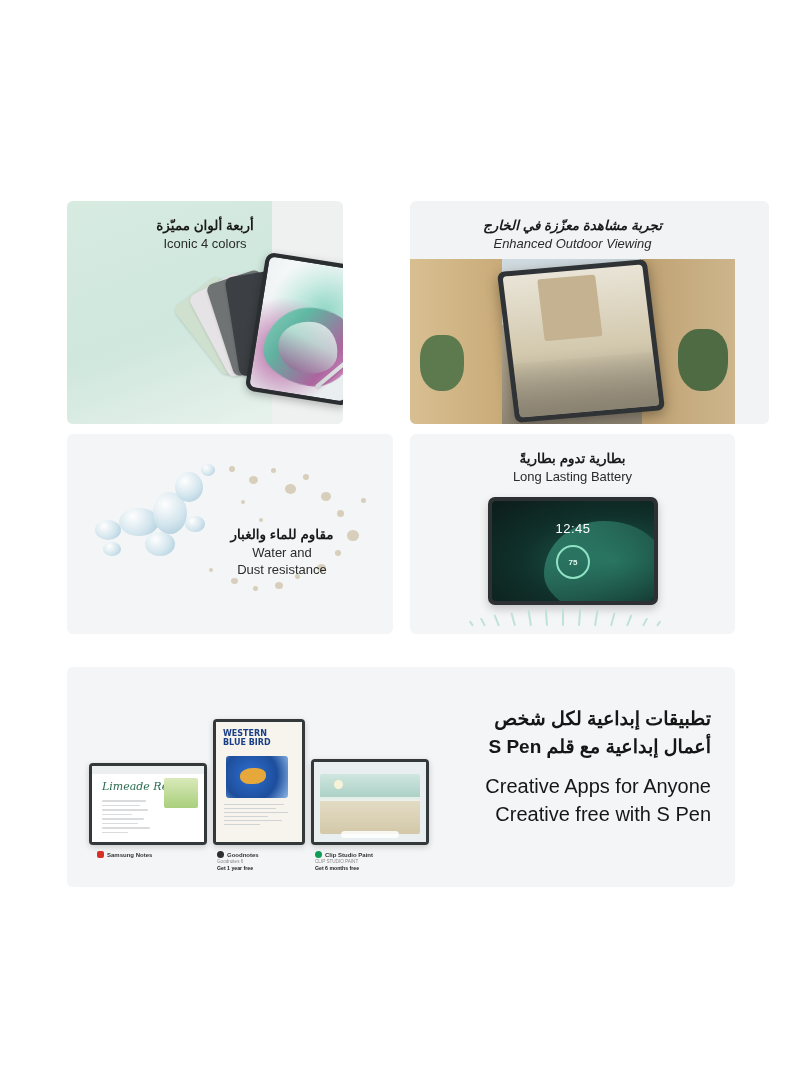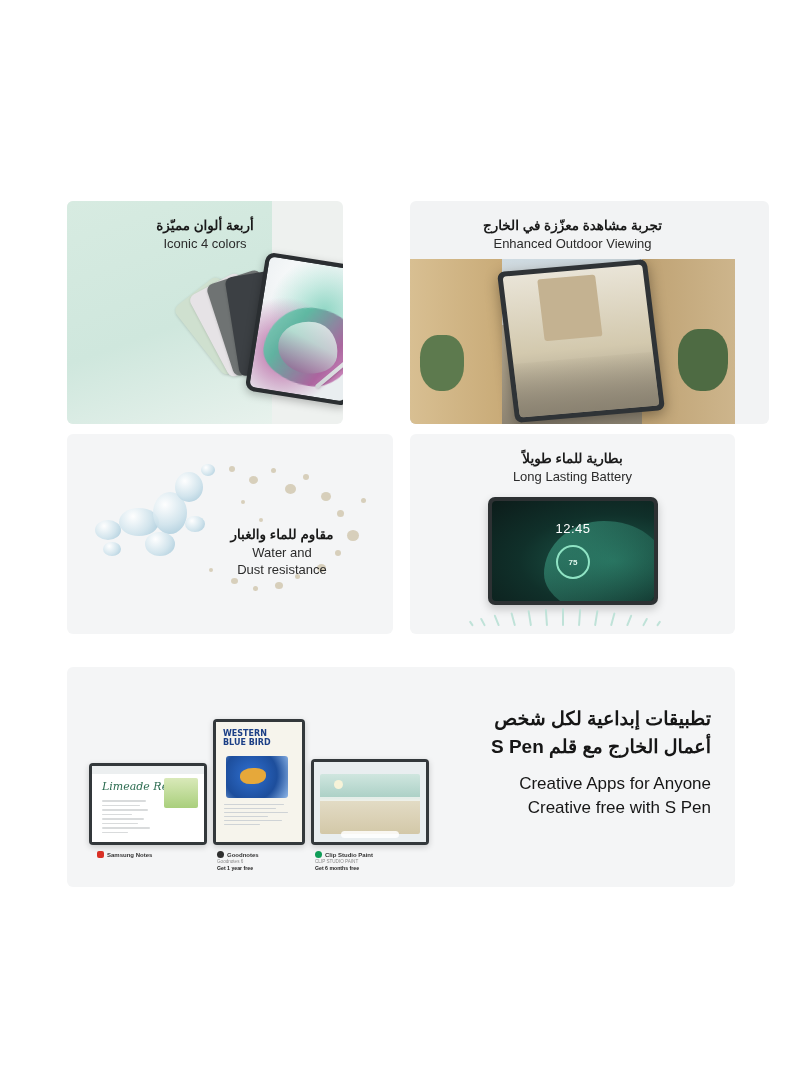--- a/index.html
+++ b/index.html
@@ -114,20 +114,21 @@
     background: linear-gradient(90deg,#cfd4d6,#f2f4f5);
     border-radius: 2px;
     transform: rotate(-40deg);
     box-shadow: 0 1px 2px rgba(0,0,0,.15);
   }
 
   
   #card-outdoor {
     left: 410px; top: 201px; width: 359px; height: 223px;
     background: #f2f3f4;
+    font-style: italic;
   }
   #card-outdoor .ttl { position: absolute; left: 0; top: 16px; width: 325px; }
   #card-outdoor .photo {
     position: absolute;
     left: 0; top: 58px; width: 325px; height: 165px;
     background:
       linear-gradient(to bottom, #cfd8dd 0%, #e4e1d6 45%, #d9d3c6 100%);
     overflow: hidden;
   }
   .bldg { position: absolute; }
@@ -257,21 +258,21 @@
     left: 67px; top: 667px; width: 668px; height: 220px;
     background: #f4f5f6;
   }
   #card-apps .texts {
     position: absolute; right: 24px; top: 38px; width: 320px; text-align: right;
   }
   #card-apps .ar-line {
     direction: rtl; font-size: 19px; font-weight: 600; color: #161616; line-height: 1.45;
   }
   #card-apps .en-line {
-    font-size: 17px; font-weight: 400; color: #161616; line-height: 1.4;
+    font-size: 20px; font-weight: 400; color: #161616; line-height: 1.4;
   }
   #card-apps .en-block { margin-top: 12px; }
 
   .mini-tab {
     position: absolute;
     background: #33383b;
     border-radius: 4px;
     box-shadow: 0 2px 6px rgba(0,0,0,.18);
     overflow: hidden;
   }
@@ -440,21 +441,21 @@
 
     <div class="ttl card-title">
       <div class="title-ar">مقاوم للماء والغبار</div>
       <div class="title-en">Water and</div>
       <div class="title-en">Dust resistance</div>
     </div>
   </div>
 
   <div class="card" id="card-battery">
     <div class="ttl card-title">
-      <div class="title-ar">بطارية للماء طويلاً</div>
+      <div class="title-ar">بطارية تدوم بطاريةً</div>
       <div class="title-en">Long Lasting Battery</div>
     </div>
 
     <div class="tab">
       <div class="scr">
         <div class="swirl"></div>
         <div class="clock">12:45</div>
         <div class="ring">
           <span>75</span>
         </div>
@@ -537,21 +538,21 @@
     </div>
 
     <div class="lbl-row" style="left:248px; top:184px;">
       <span class="brand-dot cl"></span><span class="name">Clip Studio Paint</span>
       <div class="sub">CLIP STUDIO PAINT</div>
       <div class="free">Get 6 months free</div>
     </div>
 
     <div class="texts">
       <div class="ar-line">تطبيقات إبداعية لكل شخص</div>
-      <div class="ar-line">أعمال الخارج مع قلم S Pen</div>
+      <div class="ar-line">أعمال إبداعية مع قلم S Pen</div>
       <div class="en-block">
         <div class="en-line">Creative Apps for Anyone</div>
         <div class="en-line">Creative free with S Pen</div>
       </div>
     </div>
   </div>
 
 </div>
 
 </body></html>

